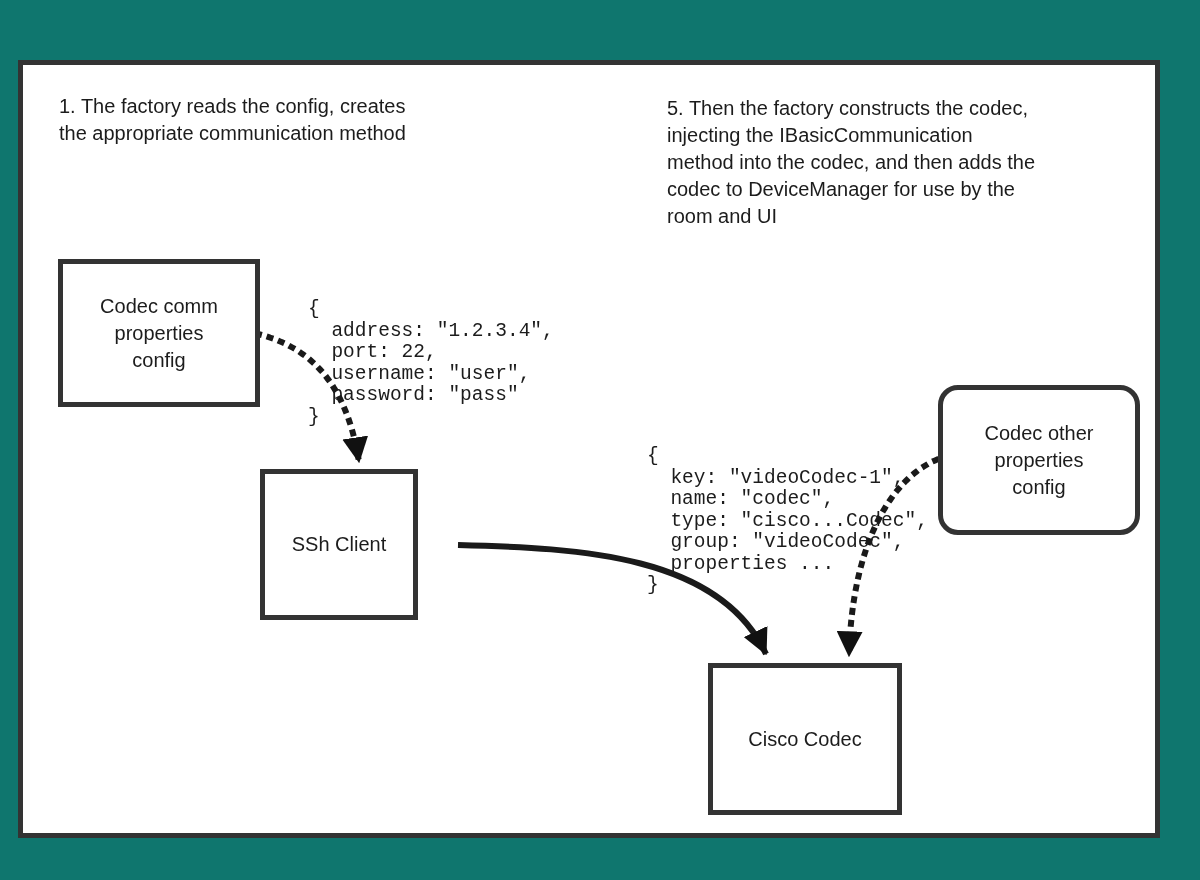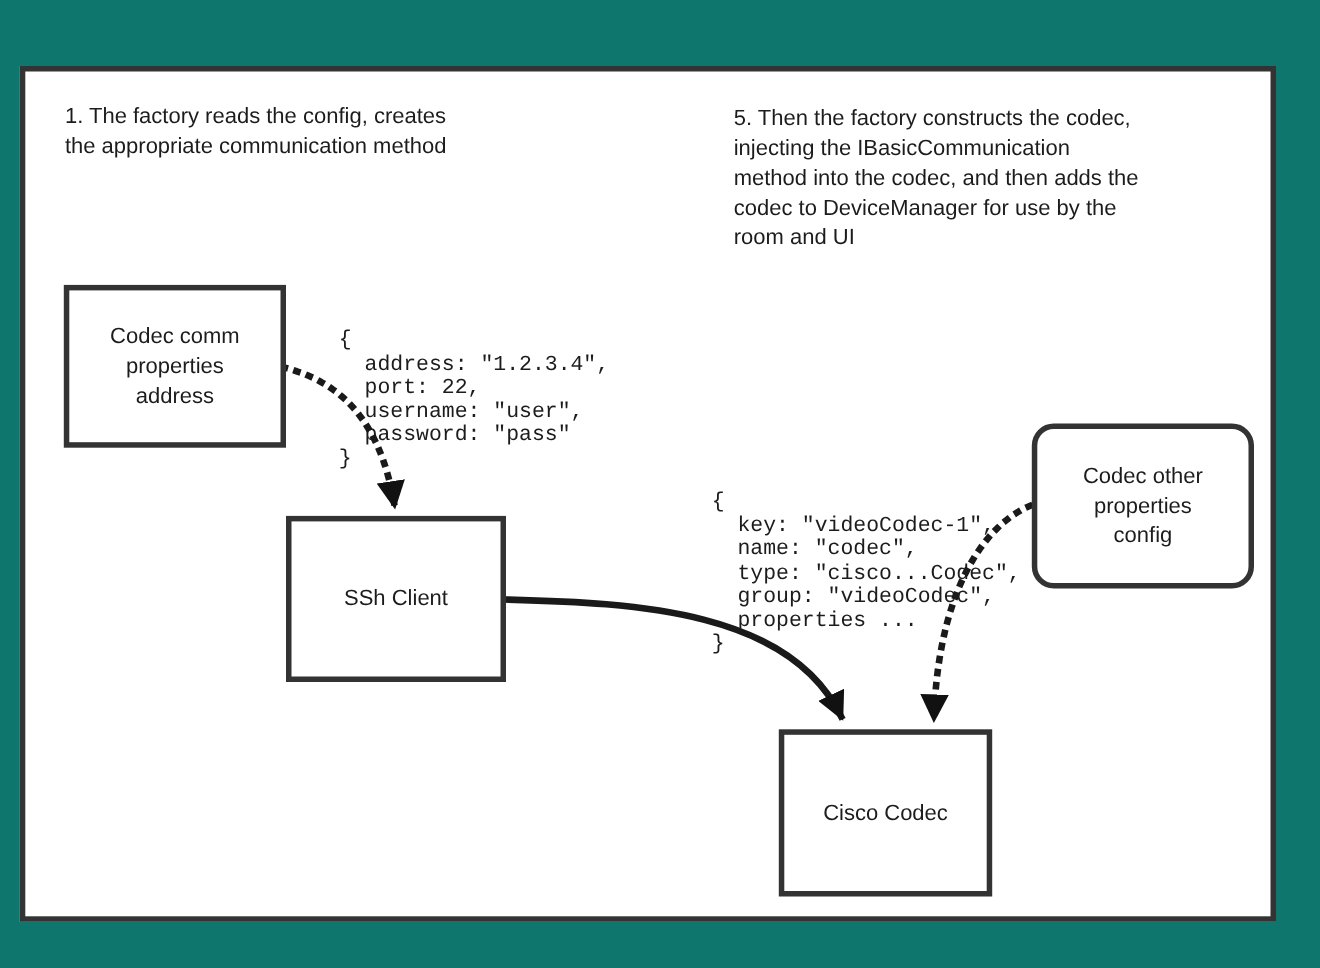--- a/index.html
+++ b/index.html
@@ -103,24 +103,24 @@
       </marker>
     </defs>
     <path class="arrow-line arrow-dotted" d="M 258 334 C 300 345, 345 372, 359 462" marker-end="url(#ah)"></path>
     <path class="arrow-line arrow-solid" d="M 458 545 C 580 548, 720 555, 766 654" marker-end="url(#ah)"></path>
     <path class="arrow-line arrow-dotted" d="M 936 460 C 890 480, 852 545, 849 656" marker-end="url(#ah)"></path>
   </svg>
 
   <div class="dbox" style="left:58px; top:259px; width:202px; height:148px;">
     <span>Codec comm
 properties
-address</span>
+config</span>
   </div>
 
-  <div class="dbox" style="left:260px; top:469px; width:200px; height:151px;">
+  <div class="dbox" style="left:260px; top:469px; width:158px; height:151px;">
     <span>SSh Client</span>
   </div>
 
   <div class="dbox" style="left:938px; top:385px; width:202px; height:150px;border-radius:20px;">
     <span>Codec other
 properties
 config</span>
   </div>
 
   <div class="dbox" style="left:708px; top:663px; width:194px; height:152px;">

